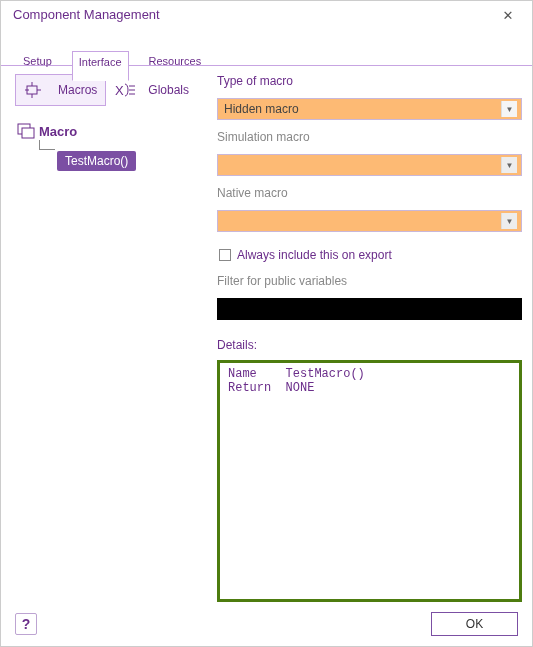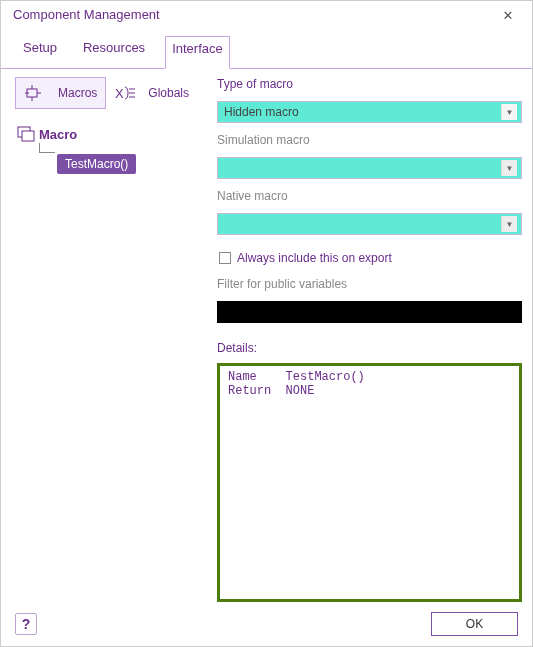--- a/index.html
+++ b/index.html
@@ -32,25 +32,25 @@
     font-size: 13px;
   }
   .tabs {
     padding: 6px 12px 0 16px;
     display: flex;
     gap: 14px;
     border-bottom: 1px solid #c7a4e2;
     position: relative;
   }
   .tab {
-    font-size: 13px;
+    font-size: 11px;
     color: #6a2d8a;
     padding: 4px 6px 12px 6px;
     position: relative;
-    top: 1px;
+    top: 16px;
   }
   .tab.active {
     border: 1px solid #c7a4e2;
     border-bottom: 1px solid #fff;
     background: #fff;
   }
   .content {
     flex: 1;
     display: flex;
     padding: 6px 10px 4px 14px;
@@ -123,21 +123,21 @@
   .field-label {
     color: #888;
     font-size: 12px;
     margin-top: 2px;
   }
   .field-label.prim { color:#6a2d8a; }
   .select {
     display:flex;
     height: 22px;
     border: 1px solid #c9b7d9;
-    background: #5eead4;
+    background: #fdba74;
     align-items: center;
     justify-content: space-between;
     padding: 0 4px 0 6px;
     font-size: 12px;
     color: #444;
     margin-top: 2px;
   }
   .select.disabled .dd-btn { background:#ededed; }
   .dd-btn {
     width:16px;
@@ -202,22 +202,22 @@
 </head>
 <body>
 
 <div class="titlebar">
   <div>Component Management</div>
   <div class="close">✕</div>
 </div>
 
 <div class="tabs">
   <div class="tab">Setup</div>
+  <div class="tab active">Interface</div>
   <div class="tab">Resources</div>
-  <div class="tab active">Interface</div>
 </div>
 
 <div class="content">
 
   <div class="leftpane">
     <div class="toolstrip">
       <div class="tool sel">
         <span class="icon-box">
           <svg width="28" height="20" viewBox="0 0 28 20">
             <rect x="2" y="6" width="10" height="8" fill="none" stroke="#6a2d8a" stroke-width="1"></rect>

